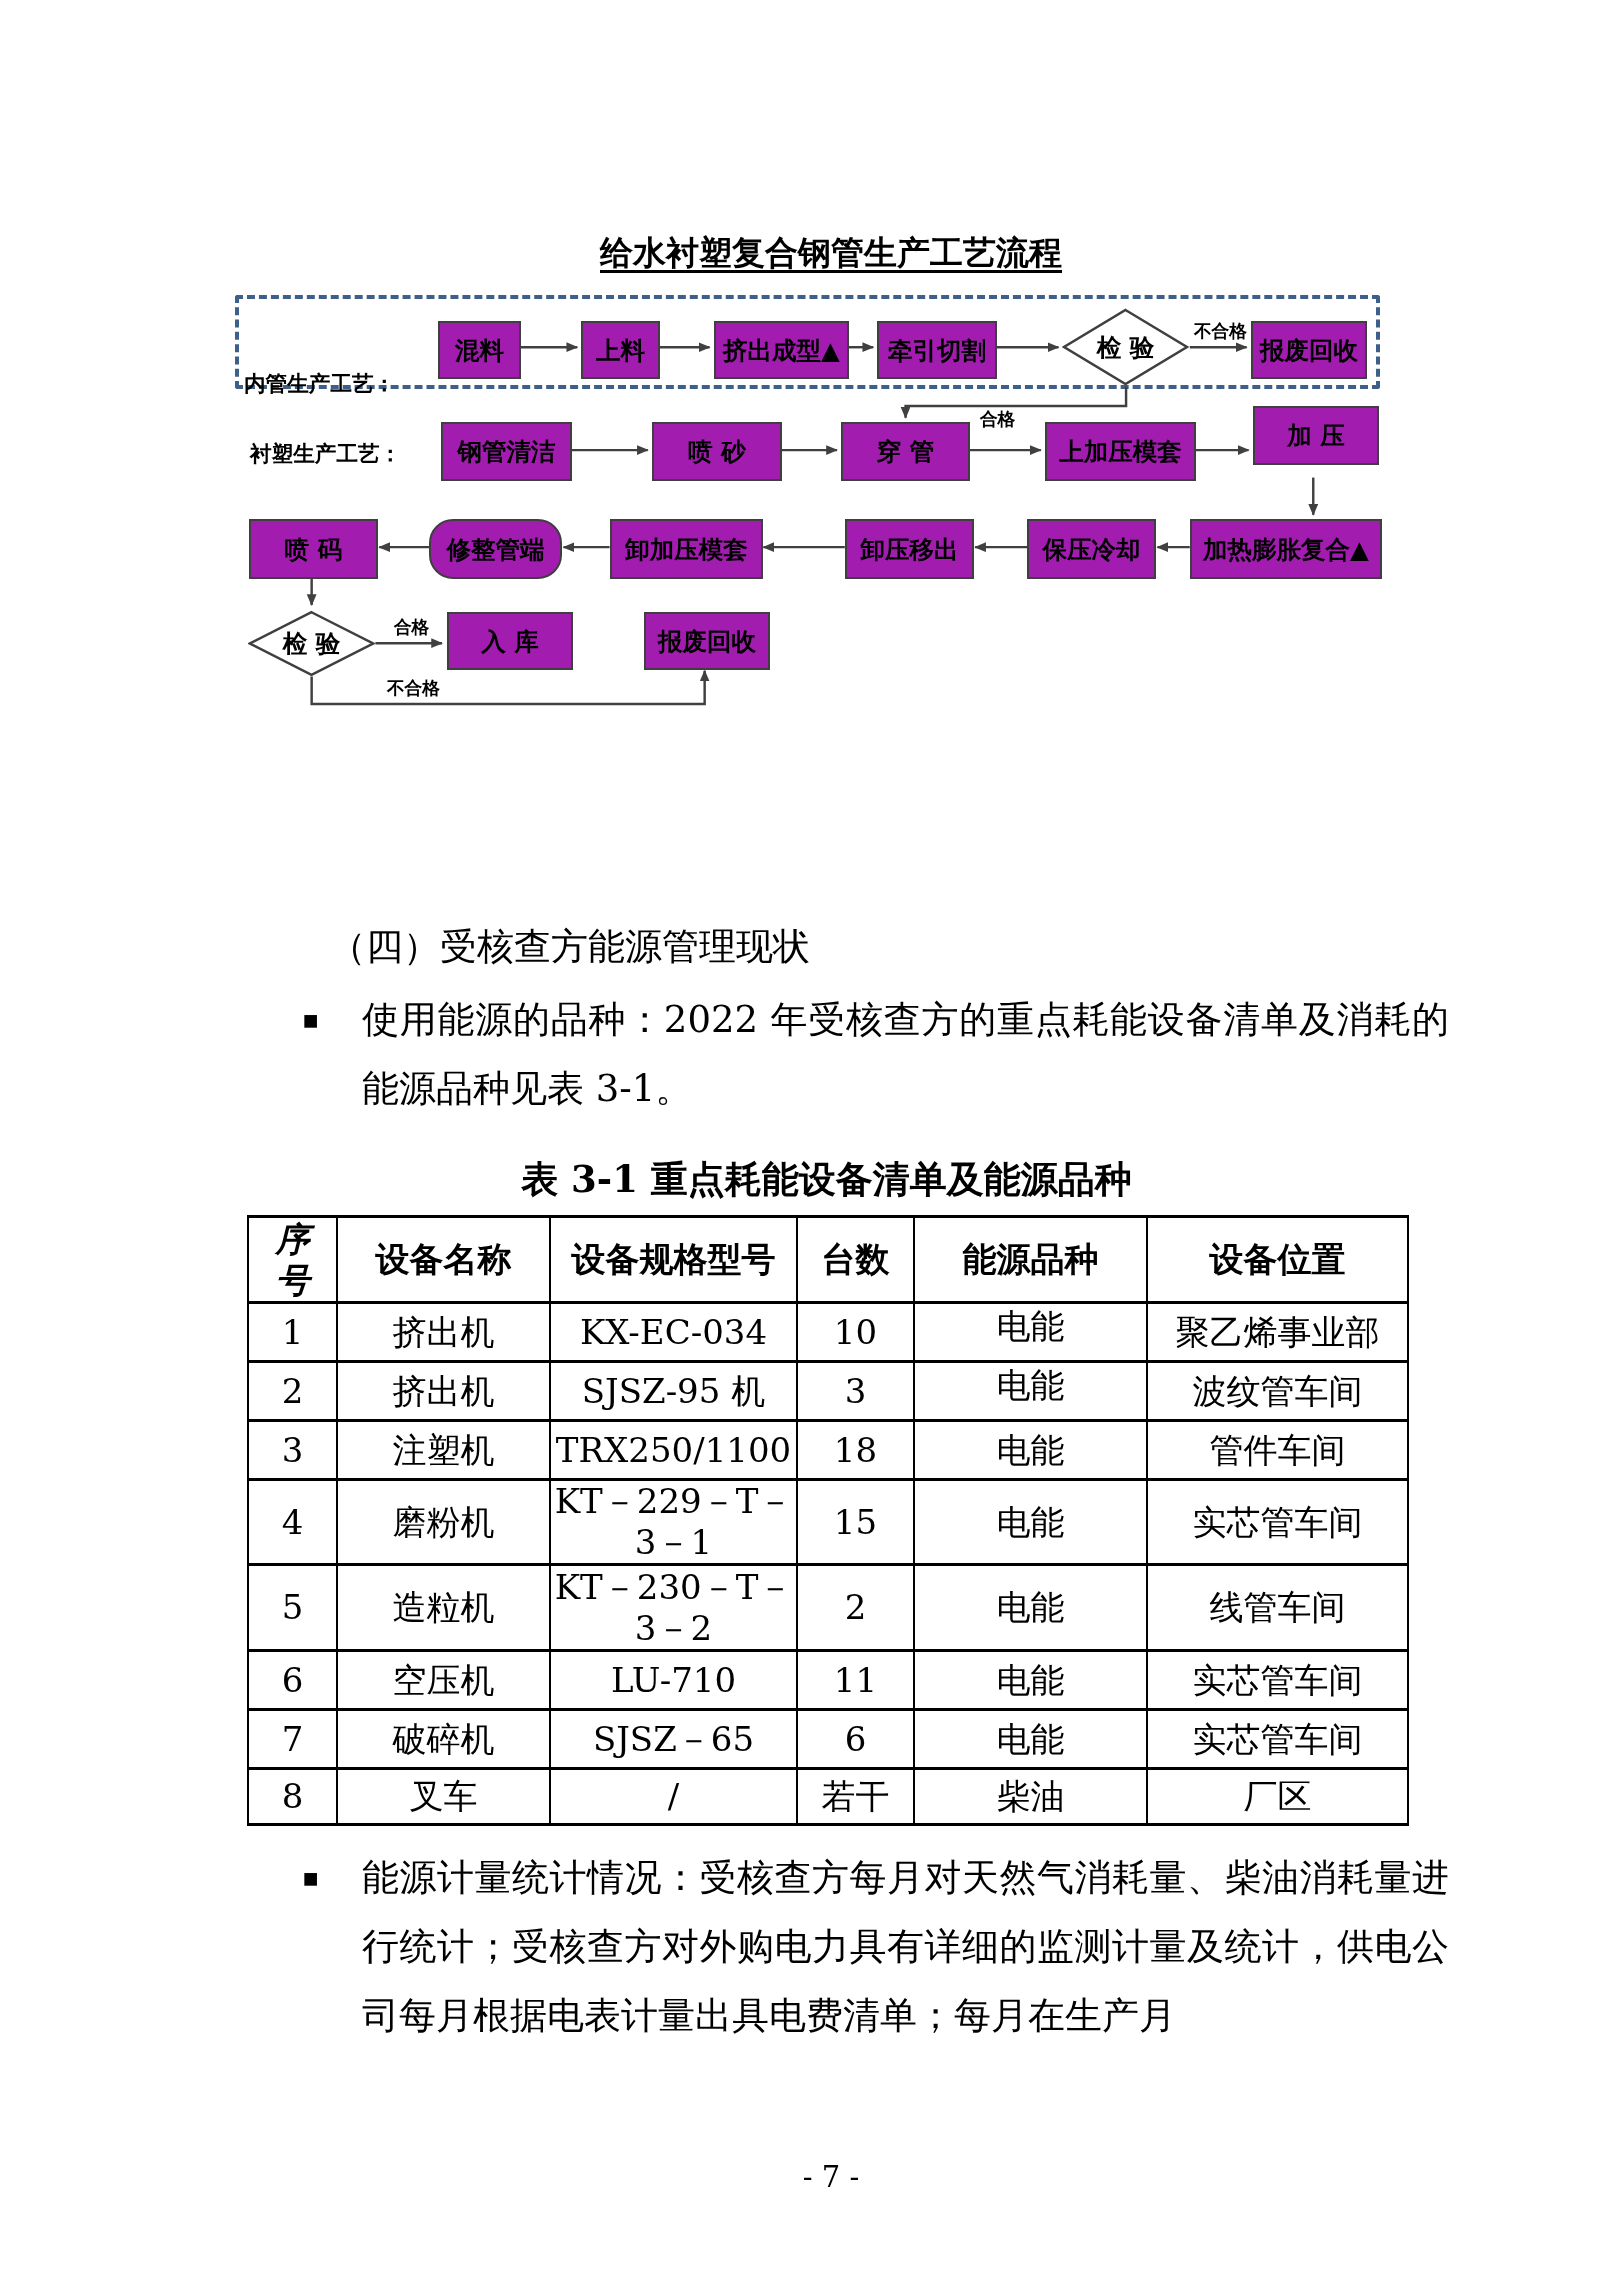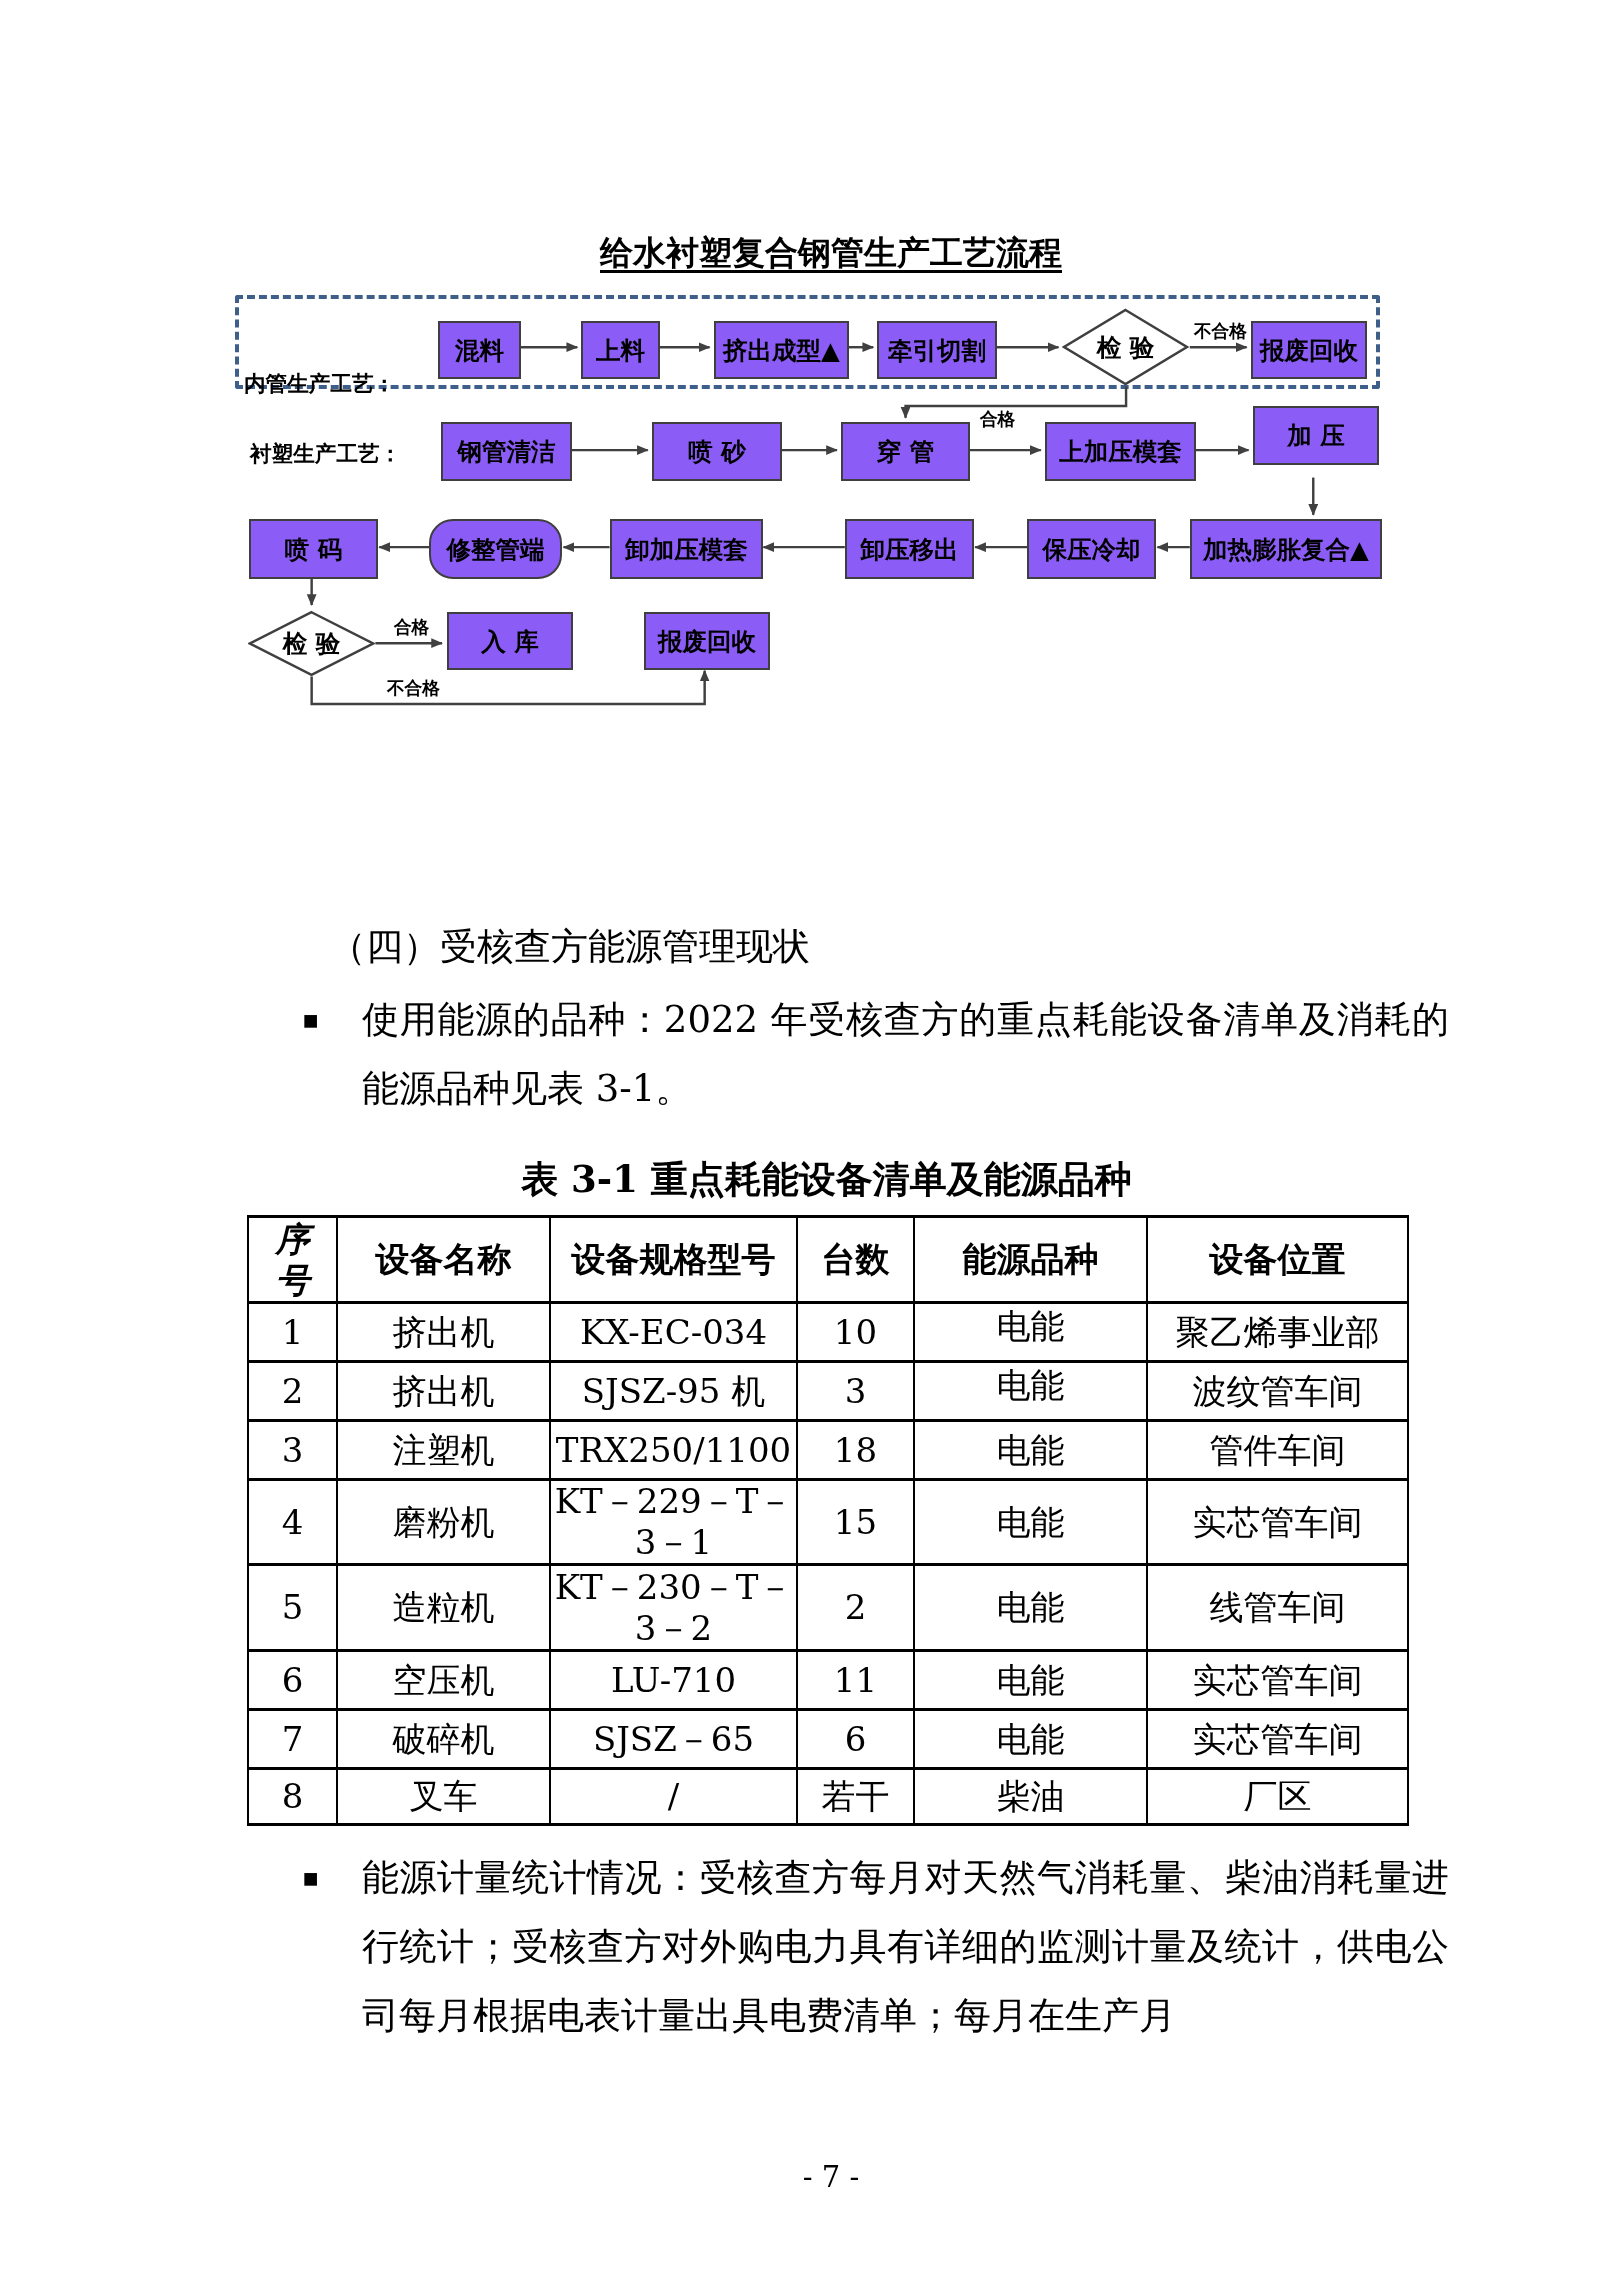--- a/index.html
+++ b/index.html
@@ -7,21 +7,21 @@
     position:relative;width:1621px;height:2293px;background:#ffffff;
     font-family:"DejaVu Serif","Liberation Serif",serif;color:#000;
     overflow:hidden;margin:0 auto;padding-left:41px;
   }
   
   .flow-title{position:absolute;left:0;top:233px;width:100%;text-align:center;
     font-size:33px;font-weight:bold;line-height:39px;}
   .flow-title span{text-decoration:underline;text-underline-offset:5.9px;}
   .dashed-region{position:absolute;left:235px;top:295px;width:1137px;height:86px;
     border:4.9px dashed #3D5F8A;border-radius:2.9px;}
-  .fc-node{position:absolute;border:2px solid #3f3f3f;background:#8b5cf6;
+  .fc-node{position:absolute;border:2px solid #3f3f3f;background:#a21caf;
     display:flex;align-items:center;justify-content:center;
     font-size:24.5px;font-weight:bold;white-space:nowrap;z-index:3;}
   .fc-rowlabel{position:absolute;font-size:21.6px;font-weight:bold;white-space:nowrap;z-index:3;}
   .fc-edgelabel{position:absolute;font-size:17.6px;font-weight:bold;line-height:21.6px;
     white-space:nowrap;z-index:4;background:#fff;padding:0 2px;}
   .diamond{position:absolute;display:flex;align-items:center;justify-content:center;
     font-size:24.5px;font-weight:bold;white-space:nowrap;z-index:3;}
   .diamond svg{position:absolute;left:0;top:0;width:100%;height:100%;}
   .diamond em{position:relative;font-style:normal;}
   .connectors{position:absolute;left:0;top:0;width:1621px;height:814px;z-index:2;}

